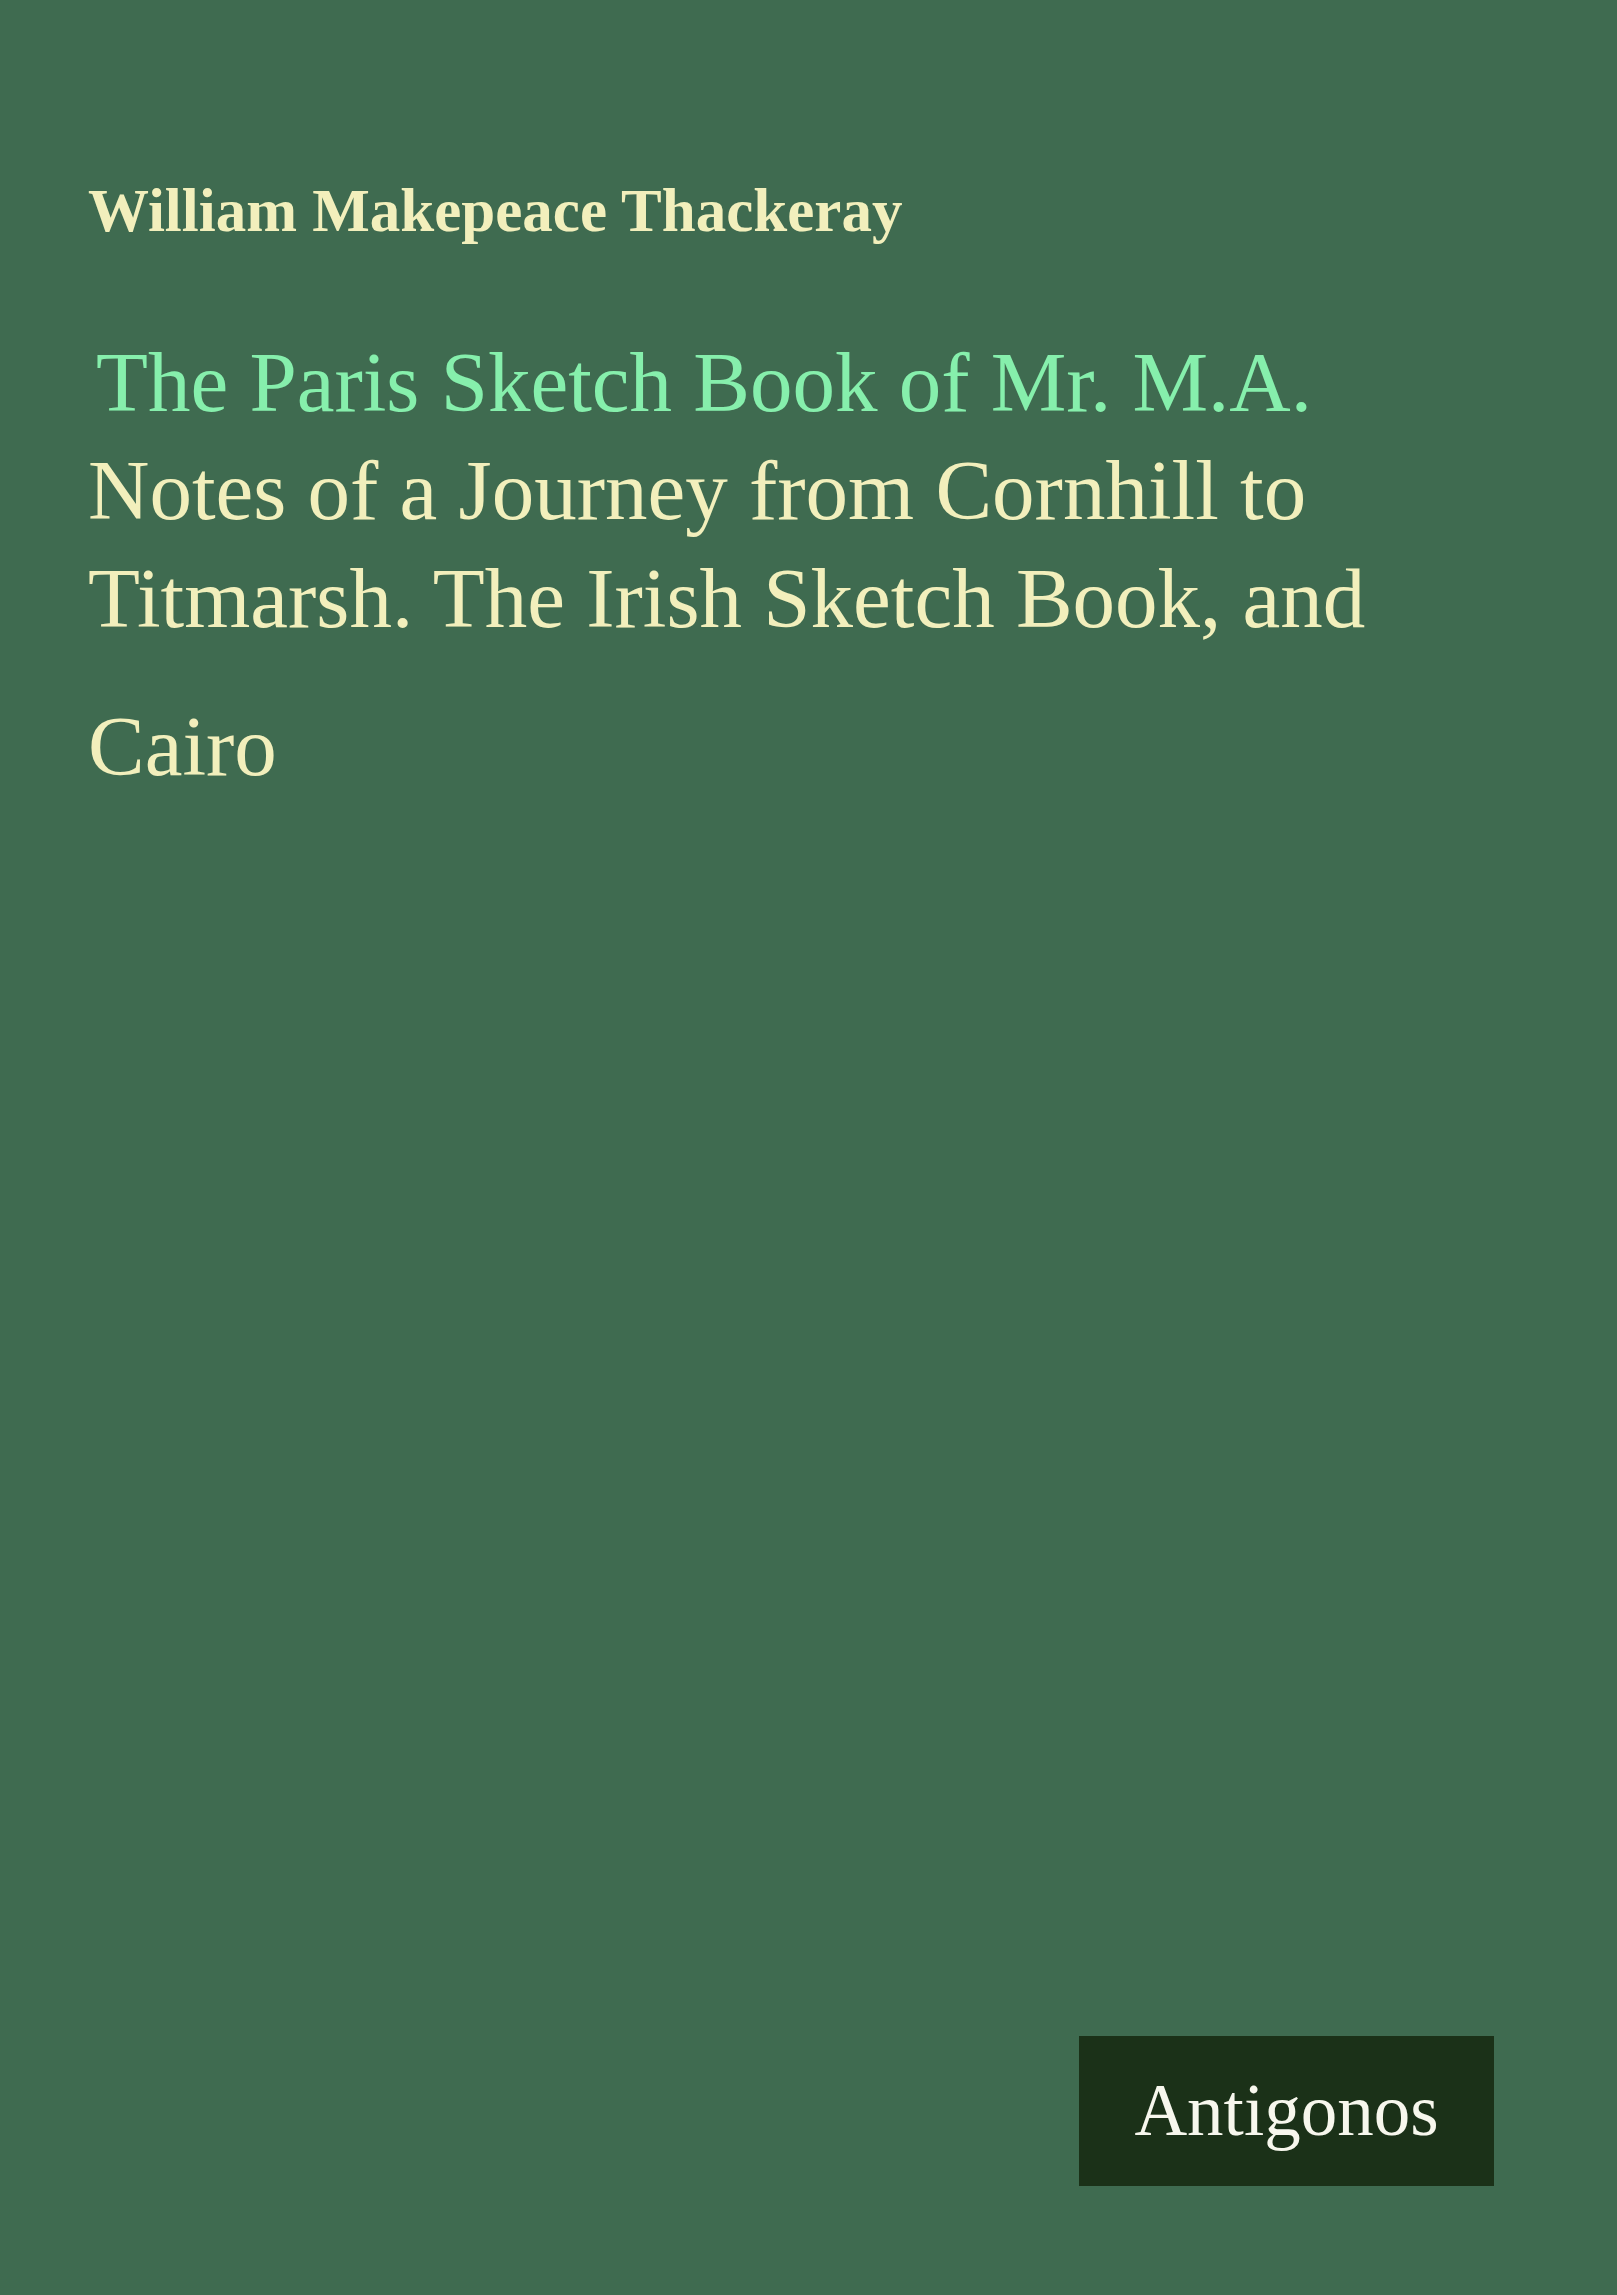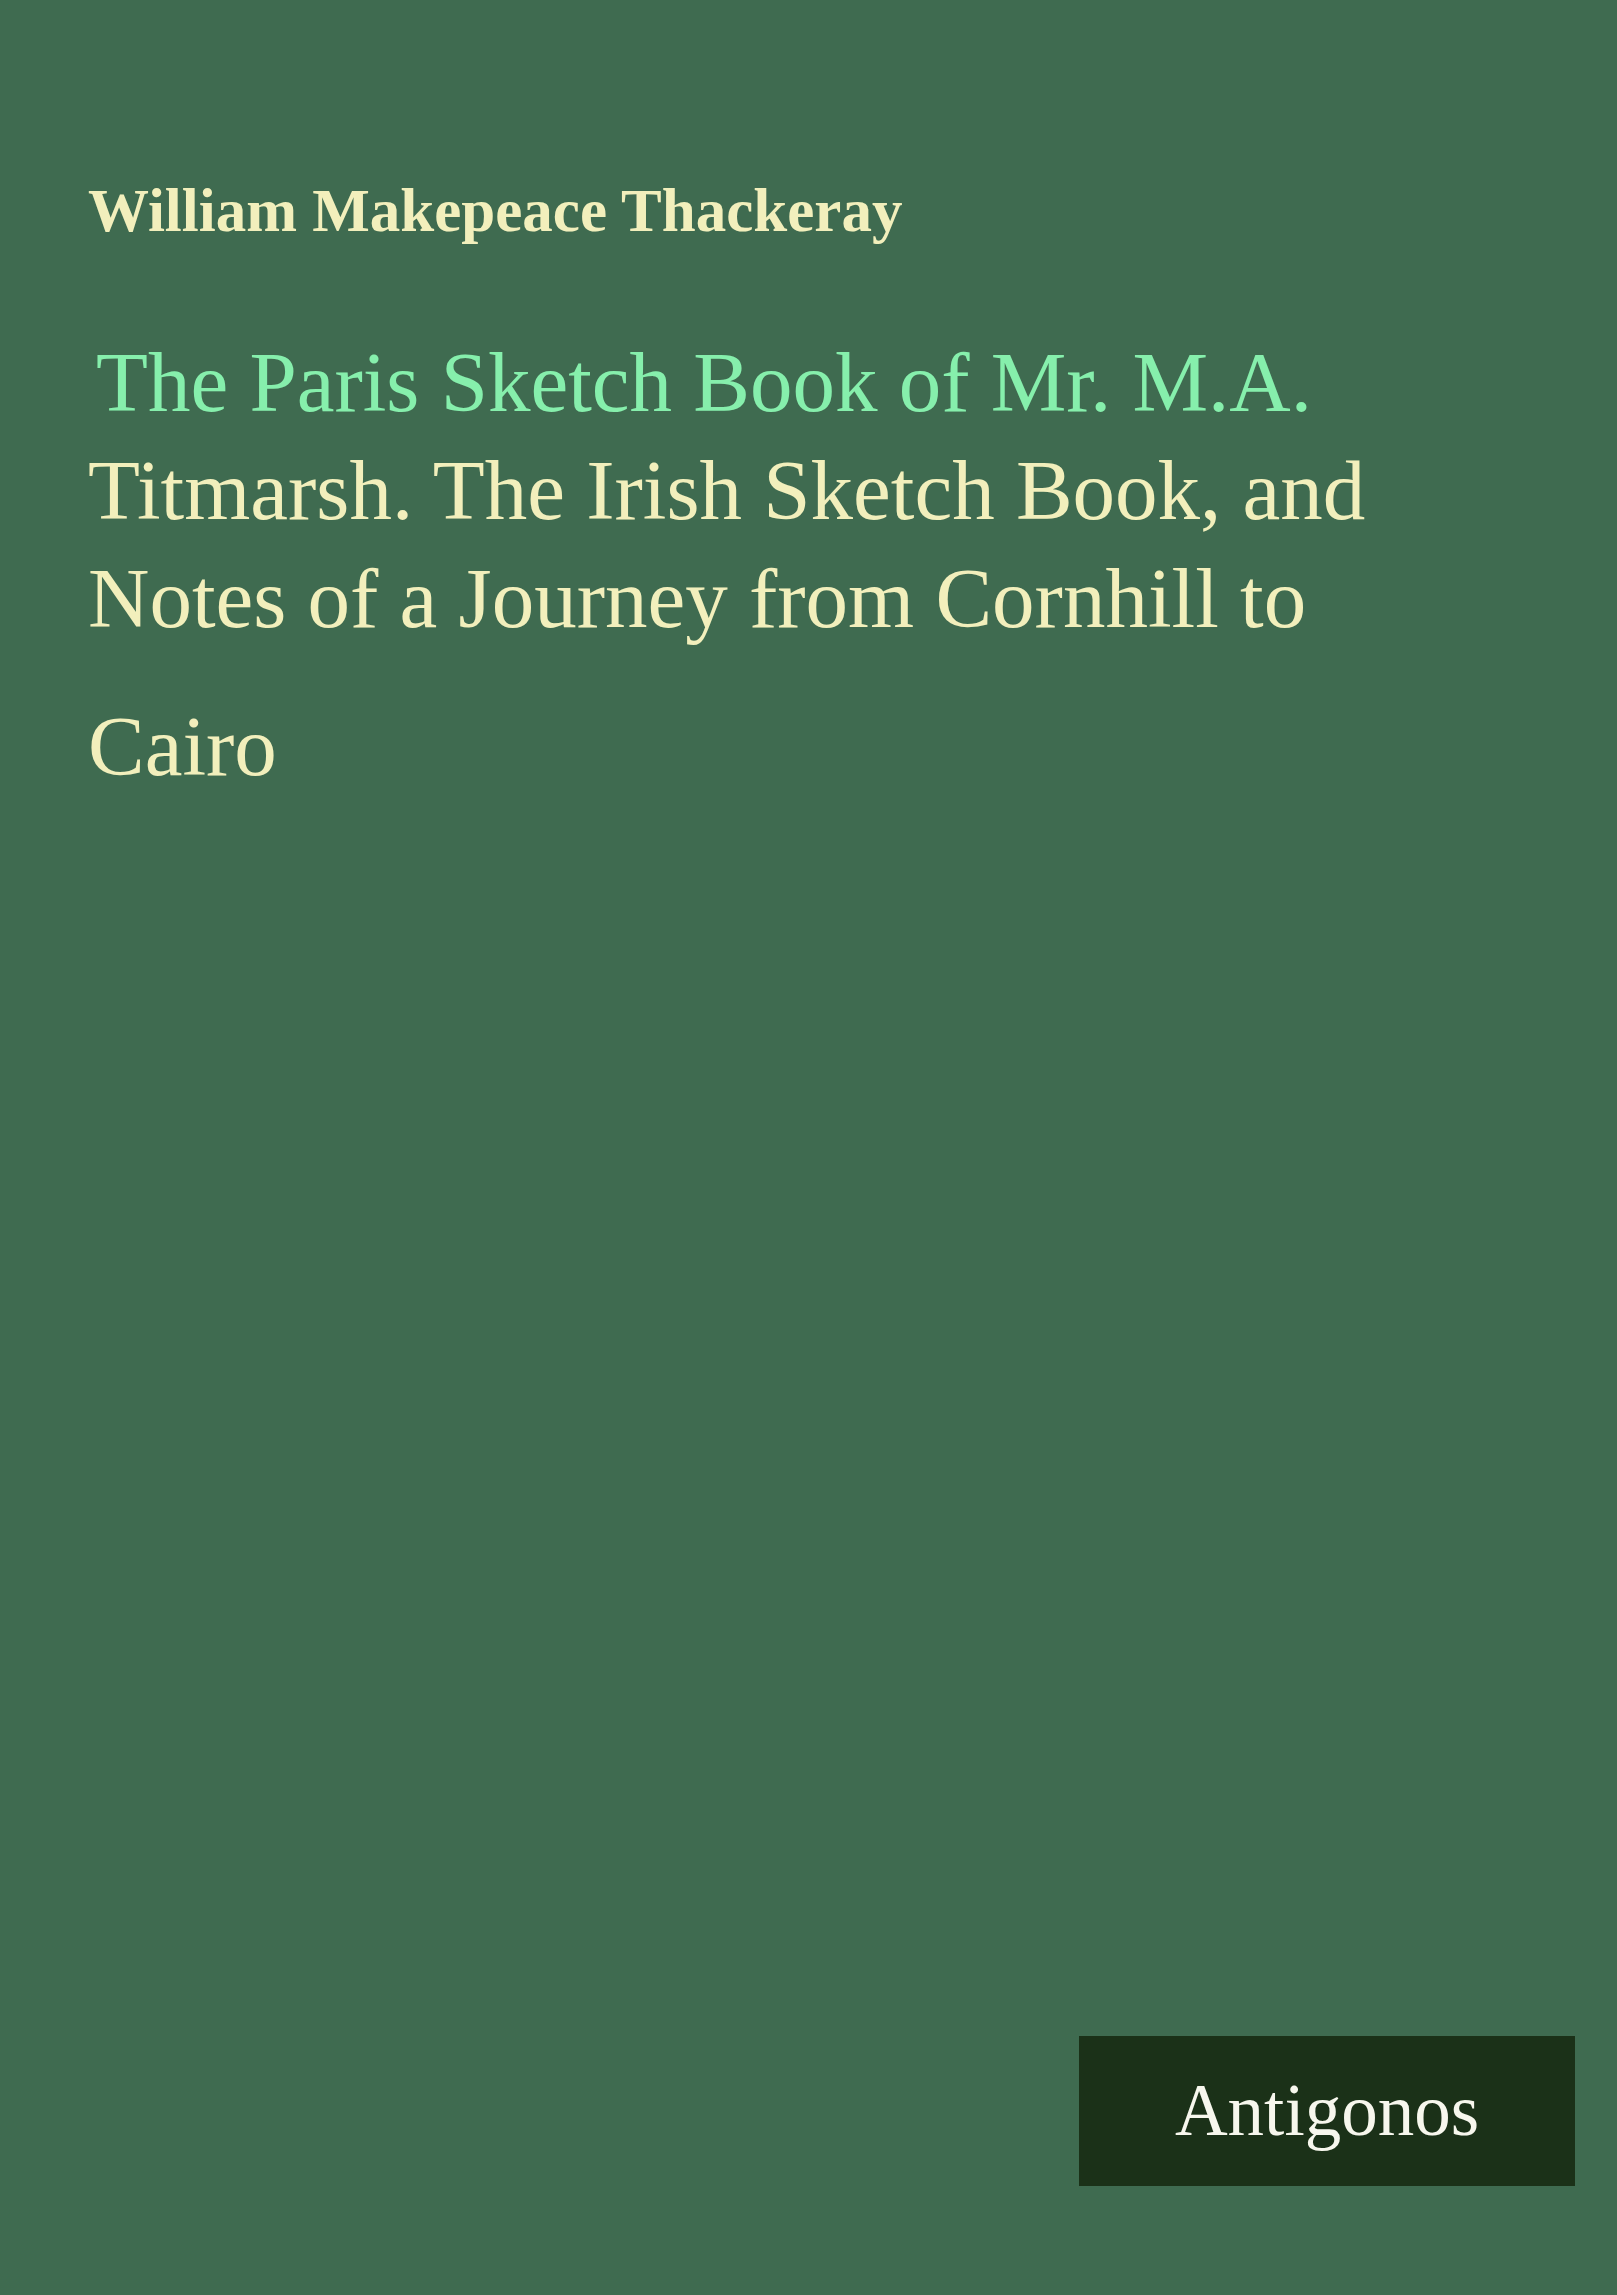--- a/index.html
+++ b/index.html
@@ -30,43 +30,43 @@
   .title-line {
     font-size: 85px;
     font-weight: 400;
     line-height: 108px;
     white-space: nowrap;
   }
   .publisher-box {
     position: absolute;
     left: 1079px;
     top: 2036px;
-    width: 496px;
+    width: 415px;
     height: 150px;
     display: flex;
     align-items: center;
     justify-content: center;
   }
   .publisher-label {
     font-size: 73px;
     font-weight: 400;
     white-space: nowrap;
   }
 </style>
 </head>
 <body>
 
 <div class="page" style="background: rgb(63, 107, 80);">
 
   <div class="author" style="color: rgb(242, 239, 188); margin-top: 34px;">William Makepeace Thackeray</div>
 
   <div class="title-block">
     <div class="title-line" style="color: #86efac; margin-left: 8px;">The Paris Sketch Book of Mr. M.A.</div>
+    <div class="title-line" style="color: rgb(242, 239, 188);">Notes of a Journey from Cornhill to</div>
     <div class="title-line" style="color: rgb(242, 239, 188);">Titmarsh. The Irish Sketch Book, and</div>
-    <div class="title-line" style="color: rgb(242, 239, 188);">Notes of a Journey from Cornhill to</div>
     <div class="title-line" style="color: rgb(242, 239, 188); margin-top: 40px;">Cairo</div>
   </div>
 
   <div class="publisher-box" style="background: rgb(27, 49, 24);">
     <span class="publisher-label" style="color: rgb(247, 247, 237);">Antigonos</span>
   </div>
 
 </div>
 
 

